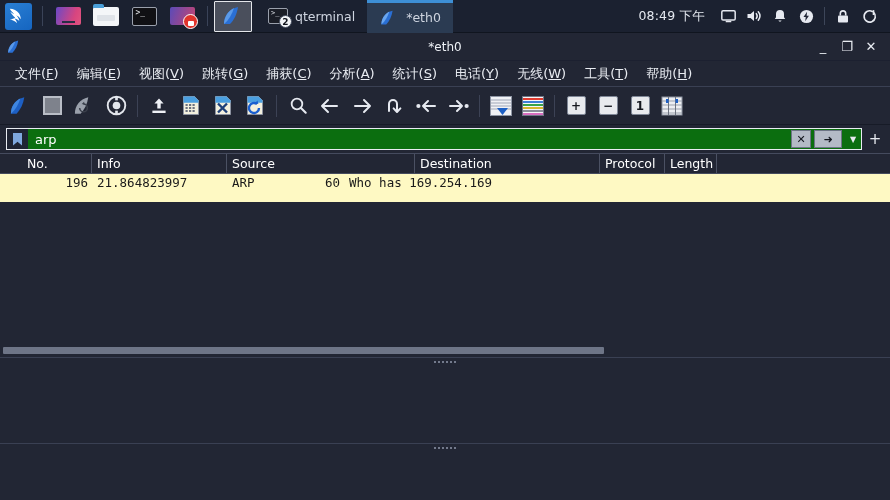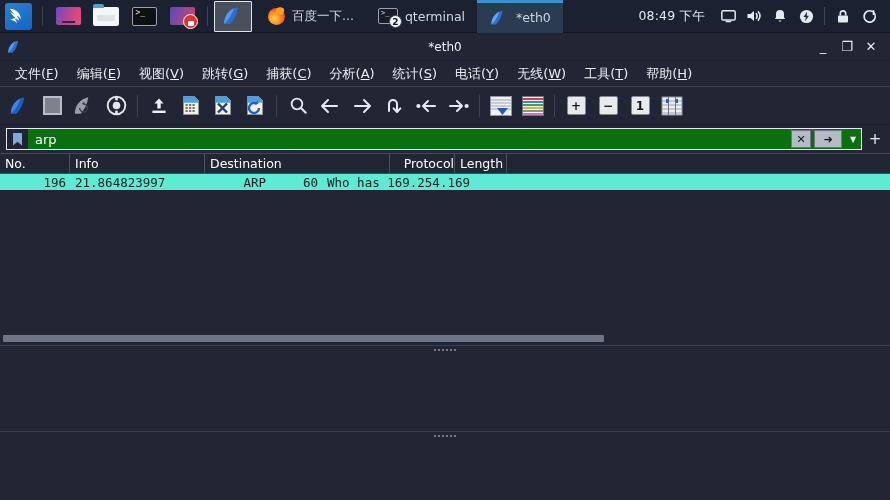--- a/index.html
+++ b/index.html
@@ -205,31 +205,31 @@
     display:flex;height:21px;background:#222634;border-bottom:1px solid #454b5e;
     border-top:1px solid #454b5e;
   }
   .hdr-cell{
     font-size:12.5px;color:#ffffff;padding:2px 0 0 5px;
     border-right:1px solid #4b melhores;
     border-right:1px solid #4b5163;
     white-space:nowrap;overflow:hidden;
   }
   .data-row{
-    display:flex;height:16px;background:#5eead4;color:#1a1a1a;
+    display:flex;height:28px;background:#fef9c3;color:#1a1a1a;
     font-family:"DejaVu Sans Mono","Liberation Mono",monospace;font-size:12.5px;
   }
   .data-cell{padding:1px 4px 0 5px;white-space:nowrap;overflow:hidden;}
   .ta-r{text-align:right;}
 
-  .c-no{width:70px;}
+  .c-no{width:70px;margin-left:22px;}
   .c-time{width:135px;}
   .c-src{width:188px;}
   .c-dst{width:185px;}
-  .c-proto{width:65px;text-align:right;}
+  .c-proto{width:65px;}
   .c-len{width:52px;}
   .c-info{flex:1;}
 
   .list-body{background:#222634;}
 
   
   .hscroll-area{height:14px;background:#222634;display:flex;align-items:center;padding:0 3px;}
   .hscroll{height:7px;background:#6e7587;border-radius:1px;width:68%;}
   .splitter{
     height:9px;background:#222634;border-top:1px solid #3a4053;
@@ -273,24 +273,20 @@
   <div class="tb-sep"></div>
 
   <div class="tb-icon sel">
     <svg class="shark" width="25" height="20" viewBox="0 0 25 20">
       <path d="M3 18C3 10 8 3 17 1c-1 7-4 13-8 17z" fill="#2a6fd4"></path>
       <path d="M3 18C3 11 7 5 13 2c-2 6-5 12-10 16z" fill="#5b9ae8"></path>
     </svg>
   </div>
 
   <div class="tb-tasks">
-    <div class="tb-task">
-      <span class="ff-ic"></span>
-      <span>百度一下...</span>
-    </div>
     <div class="tb-task">
       <span class="term-badge">
         <span class="scr"></span>
         <span class="num">2</span>
       </span>
       <span>qterminal</span>
     </div>
     <div class="tb-task active">
       <svg width="20" height="16" viewBox="0 0 25 20">
         <path d="M3 18C3 10 8 3 17 1c-1 7-4 13-8 17z" fill="#2a6fd4"></path>
@@ -536,20 +532,21 @@
       <span class="filt-btn" style="width:28px">➜</span>
       <span class="filt-caret">▼</span>
     </div>
     <span class="filt-plus">+</span>
   </div>
 
   <div id="pktlist">
     <div class="hdr-row">
       <div class="hdr-cell c-no">No.</div>
       <div class="hdr-cell c-time">Info</div>
+      <div class="hdr-cell c-src">Source</div>
       <div class="hdr-cell c-dst">Destination</div>
       <div class="hdr-cell c-proto">Protocol</div>
       <div class="hdr-cell c-len">Length</div>
     </div>
 
     <div class="data-row">
       <div class="data-cell c-no ta-r">196</div>
       <div class="data-cell c-time">21.864823997</div>
       <div class="data-cell c-proto">ARP</div>
       <div class="data-cell c-len ta-r">60</div>

